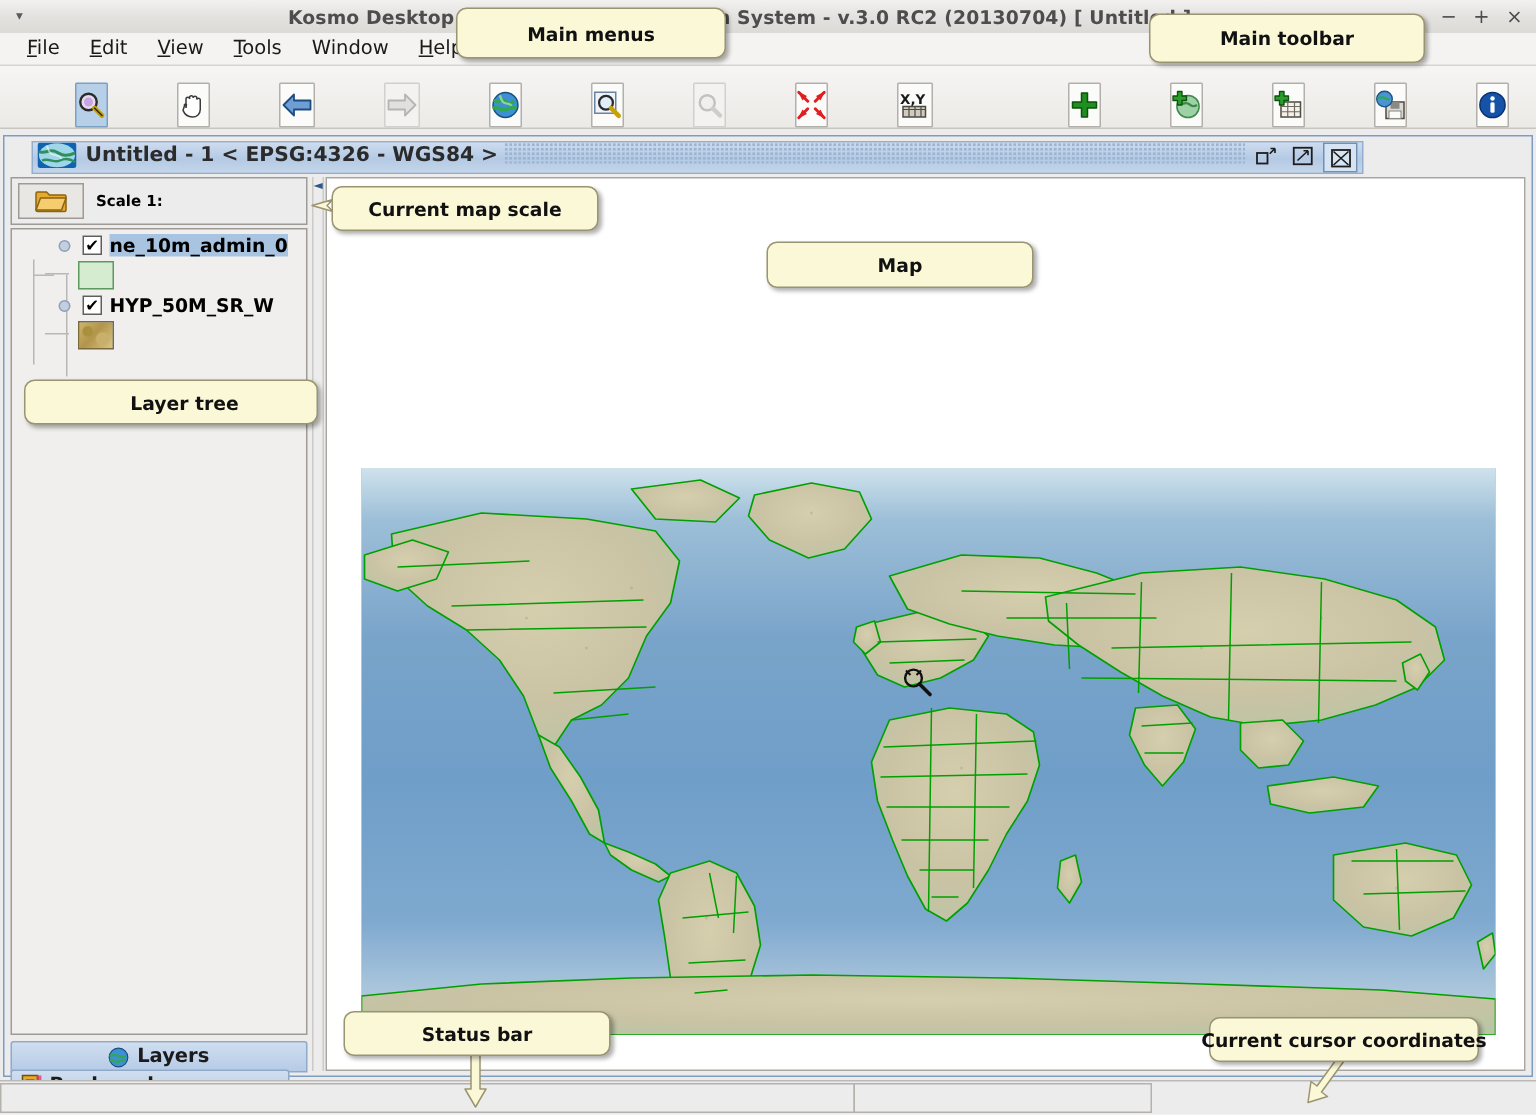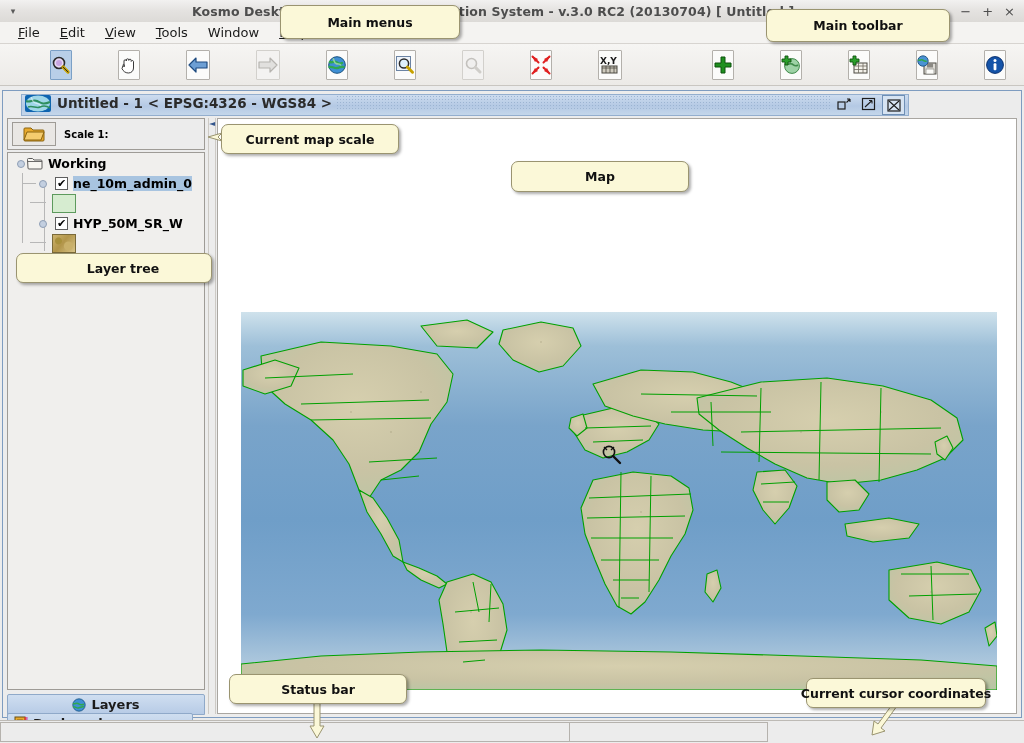--- a/index.html
+++ b/index.html
@@ -33,21 +33,21 @@
   .menu-item{
     padding:2px 10px;font-size:13px;color:#1a1a1a;cursor:default;white-space:nowrap;
   }
   .menu-item u{text-decoration:underline;}
 
   
   #toolbar{
     position:absolute;left:0;top:44px;width:1024px;height:42px;
     background:linear-gradient(to bottom,#f6f5f3 0%,#eceae7 100%);
     border-bottom:1px solid #c9c6c1;
-    display:flex;align-items:center;
+    display:flex;align-items:flex-end;
     box-sizing:border-box;
     gap:44px;
   }
   .tb-grip{width:10px;height:26px;margin:0 3px 0 2px;
     background-image:radial-gradient(#b9b6b1 1px,transparent 1px);
     background-size:3px 3px;}
   .tb-sep{width:8px;}
   .tbbtn{
     width:30px;height:30px;margin:0 1px;
     border:1px solid #b3b0ab;background:#fbfbfa;
@@ -486,30 +486,20 @@
       </div>
       <span class="sclabel">Scale 1:</span>
     </div>
 
     <div id="treepanel">
 
       <div class="vline" style="left:14px;top:20px;height:70px;"></div>
       <div class="vline" style="left:36px;top:30px;height:68px;"></div>
       <div class="hline" style="left:14px;top:30px;width:14px;"></div>
 
-      <div class="tnode" style="padding-left:8px;">
-        <span class="handle"></span>
-        <span style="margin-right:5px;display:flex;">
-          <svg width="16" height="13" viewBox="0 0 16 13">
-              <path d="M.5 2.5a1 1 0 011-1h4l1.5 1.5h7a1 1 0 011 1v7a1 1 0 01-1 1h-12a1 1 0 01-1-1z" fill="#f7f6f2" stroke="#5a5a5a" stroke-width="1"></path>
-              <path d="M.5 4.5 H15" stroke="#5a5a5a" stroke-width=".9"></path>
-            </svg>
-        </span>
-        <span class="tname">Working</span>
-      </div>
 
       <div class="tnode" style="padding-left:30px;">
         <span class="handle"></span>
         <span class="cbx" style="margin-left:6px;">✔</span>
         <span class="tname sel">ne_10m_admin_0</span>
       </div>
       <div class="legendrow">
         <span class="legend-line"></span>
         <span class="swatch-poly" style="margin-left:6px;"></span>
       </div>
@@ -662,21 +652,21 @@
       </span>
     </div>
   </div>
 </div>
 
 <div id="statusbar">
   <div class="sb-cell" id="sb-left"></div>
   <div class="sb-cell" id="sb-mid"></div>
 </div>
 
-<div class="callout" style="left:280px;top:5px;width:178px;height:32px;">Main menus</div>
+<div class="callout" style="left:304px;top:5px;width:178px;height:32px;">Main menus</div>
 
 <div class="callout" style="left:766px;top:9px;width:182px;height:31px;">Main toolbar</div>
 
 <div class="callout" style="left:221px;top:124px;width:176px;height:28px;">Current map scale</div>
 <svg class="pointer" style="left:198px;top:128px;" width="26" height="20">
   <path d="M24 5 L10 9 L24 13 L20 9 Z" fill="#fbf8d8" stroke="#9a9470" stroke-width="1" stroke-linejoin="round"></path>
 </svg>
 
 <div class="callout" style="left:511px;top:161px;width:176px;height:29px;">Map</div>
 

